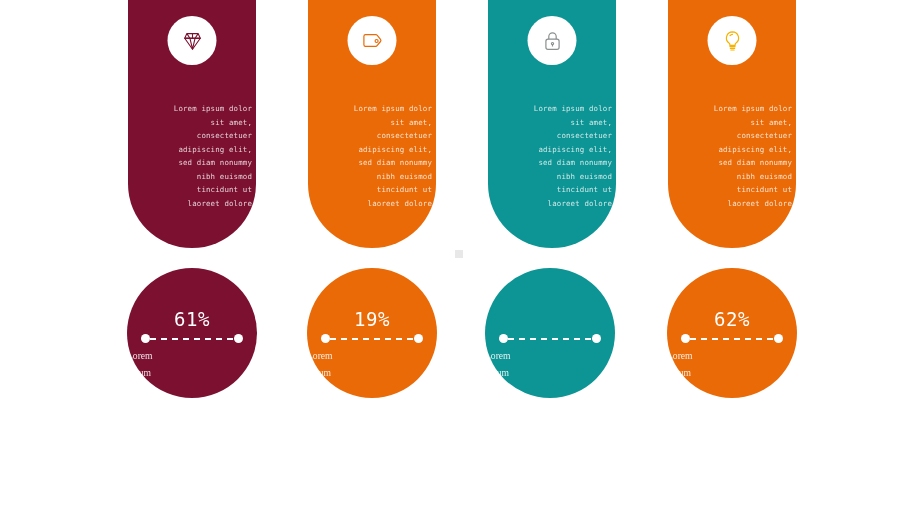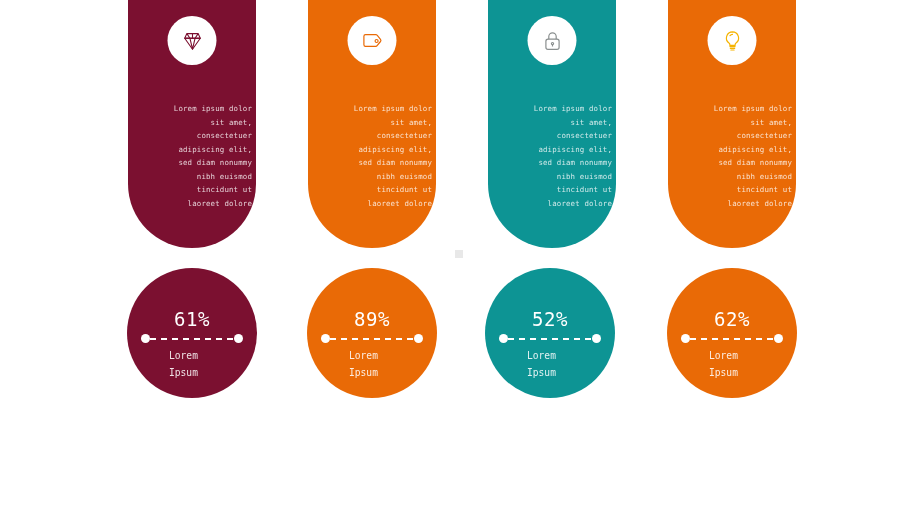--- a/index.html
+++ b/index.html
@@ -119,25 +119,25 @@
     background: #ffffff;
   }
   .divider .end-dot.left { left: 0; }
   .divider .end-dot.right { right: 0; }
 
   .pct-label {
     position: absolute;
     left: 0;
     right: 17px;
     top: 79px;
-    text-align: center;
     color: rgba(255,255,255,0.88);
     font-size: 9.6px;
     line-height: 17px;
     white-space: pre-line;
+    font-family: Liberation Serif, serif;
   }
 
   
   .artifact {
     position: absolute;
     left: 455px;
     top: 250px;
     width: 8px;
     height: 8px;
     background: #e8e8e8;
@@ -235,32 +235,31 @@
     <div class="divider">
       <span class="end-dot left"></span>
       <span class="dash-line"></span>
       <span class="end-dot right"></span>
     </div>
     <div class="pct-label">Lorem
 Ipsum</div>
   </div>
 
   <div class="pct-circle pc-1" style="background:#E96A06;">
-    <div class="pct-value">89%</div>
+    <div class="pct-value">19%</div>
     <div class="divider">
       <span class="end-dot left"></span>
       <span class="dash-line"></span>
       <span class="end-dot right"></span>
     </div>
     <div class="pct-label">Lorem
 Ipsum</div>
   </div>
 
   <div class="pct-circle pc-2" style="background:#0D9494;">
-    <div class="pct-value">52%</div>
     <div class="divider">
       <span class="end-dot left"></span>
       <span class="dash-line"></span>
       <span class="end-dot right"></span>
     </div>
     <div class="pct-label">Lorem
 Ipsum</div>
   </div>
 
   <div class="pct-circle pc-3" style="background:#E96A06;">

